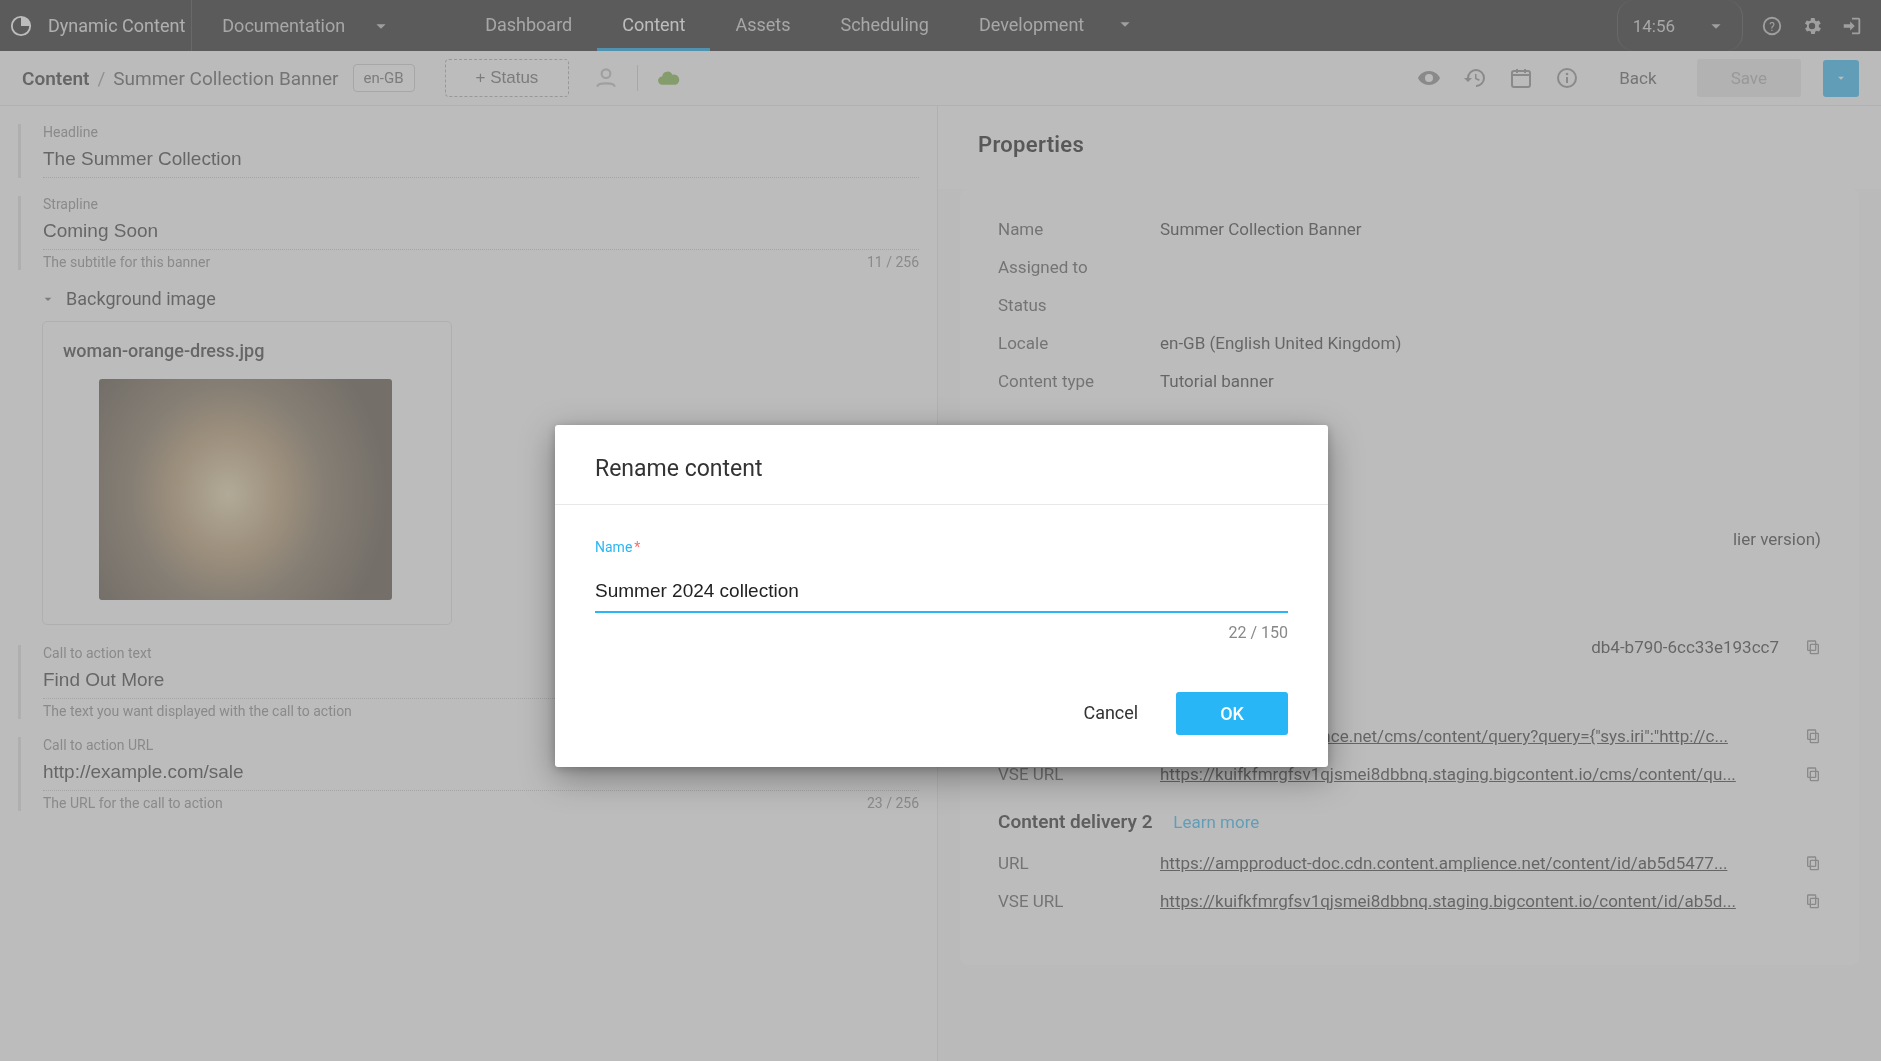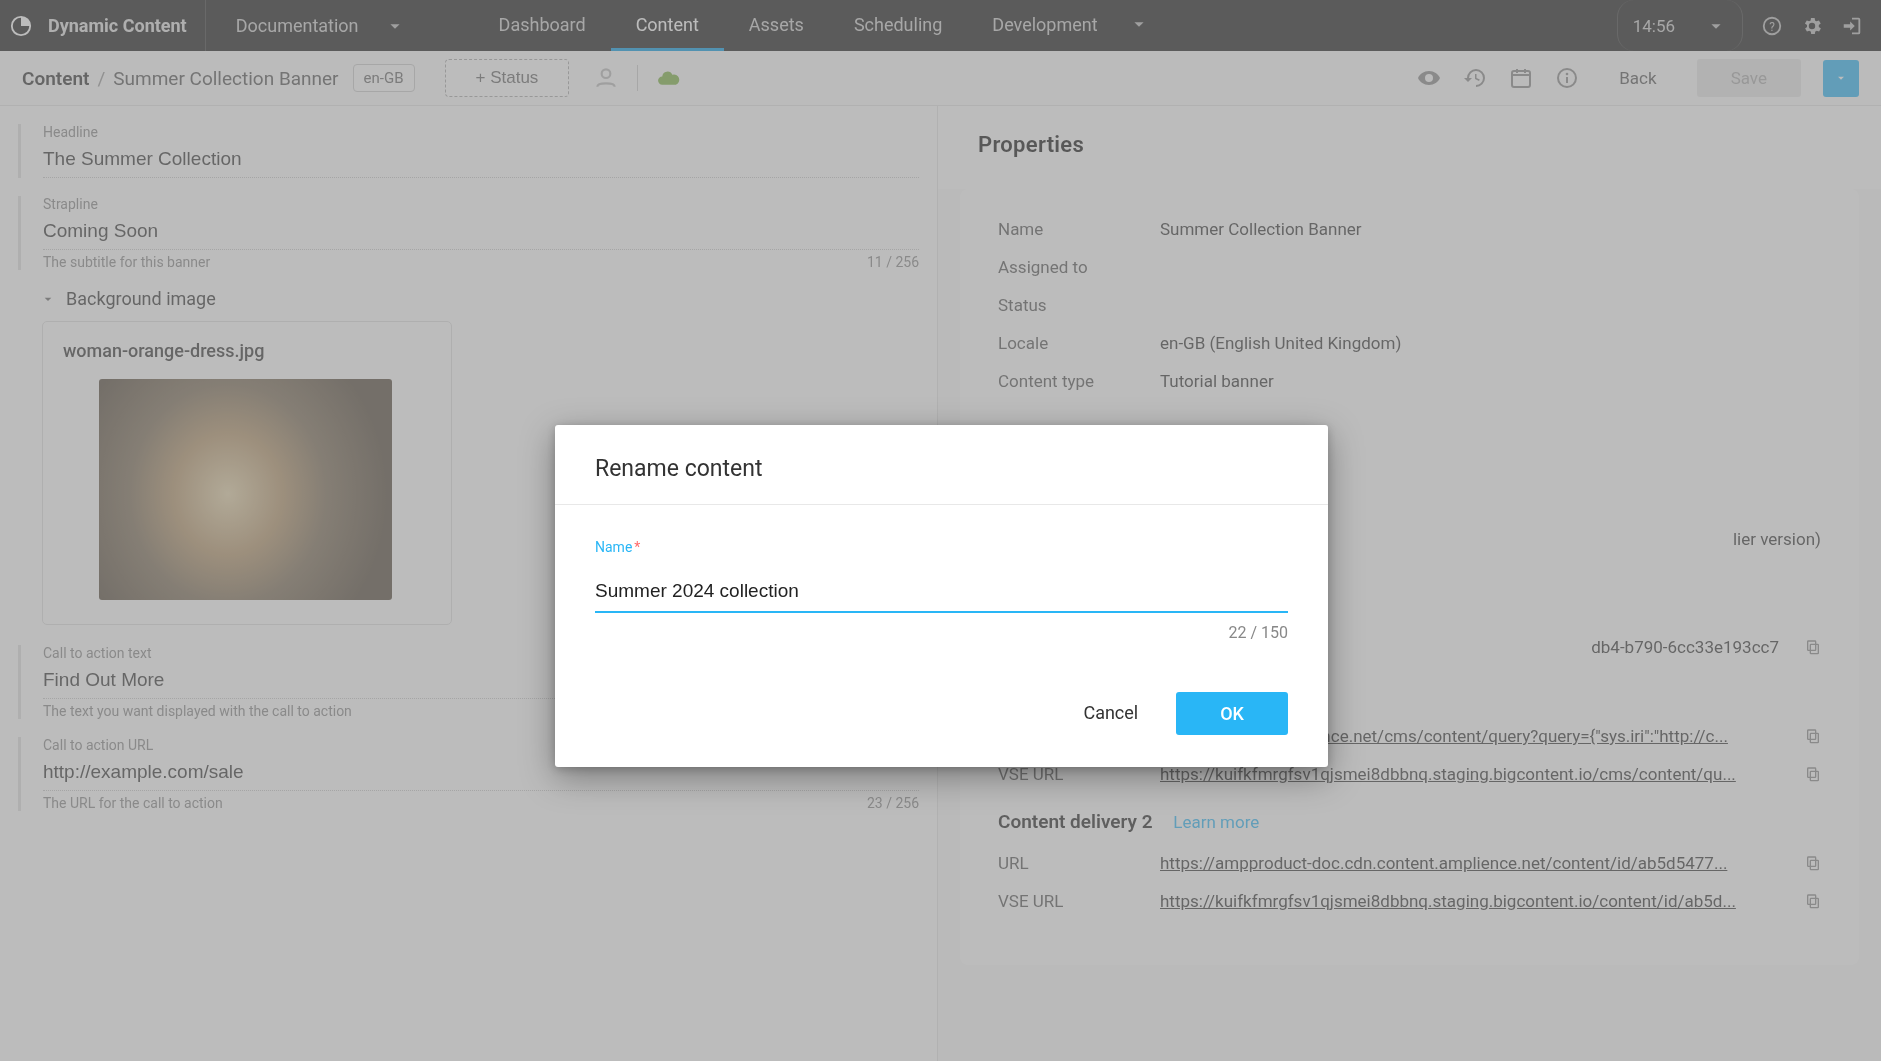--- a/index.html
+++ b/index.html
@@ -18,24 +18,23 @@
       display: flex;
       align-items: center;
       height: 51px;
       background: #1a1a1a;
       color: #e0e0e0;
     }
     .brand {
       display: flex;
       align-items: center;
       gap: 16px;
-      padding: 0 18px 0 10px;
+      padding: 0 6px 0 10px;
       height: 100%;
       border-right: 1px solid #3a3a3a;
-      font-weight: bold;
     }
     .brand svg { width: 22px; height: 22px; }
     .brand-name { font-size: 18px; color: #e0e0e0; }
     .hub-selector {
       display: flex;
       align-items: center;
       gap: 25px;
       padding: 0 30px;
       height: 100%;
       font-size: 18px;

